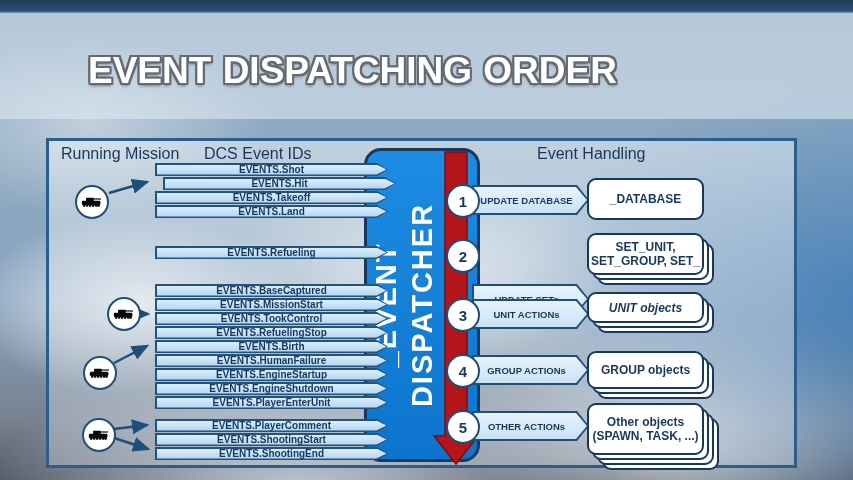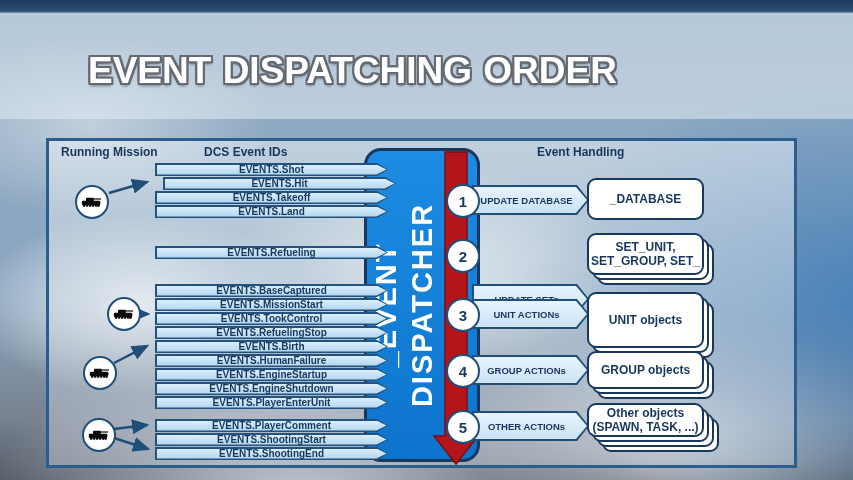--- a/index.html
+++ b/index.html
@@ -17,21 +17,21 @@
   }
   .title-band{position:absolute;left:0;top:13px;width:100%;height:106px;
     background:rgba(228,236,244,.55);}
   .slide-title{position:absolute;left:88px;top:50px;font-size:37px;font-weight:bold;
     color:#fff;letter-spacing:0px;word-spacing:1px;white-space:nowrap;
     text-shadow:-2px -2px 0 #656a72,2px -2px 0 #656a72,-2px 2px 0 #656a72,2px 2px 0 #656a72,
                  0 -2px 0 #656a72,0 2px 0 #656a72,-2px 0 0 #656a72,2px 0 0 #656a72,0 3px 3px rgba(40,40,50,.5);}
   .panel{position:absolute;left:46px;top:138px;width:751px;height:330px;
     border:3px solid #2b5d8e;background:linear-gradient(180deg,rgba(240,246,250,.5),rgba(190,200,212,.42));
     box-sizing:border-box;}
-  .col-header{position:absolute;font-size:12px;font-weight:bold;color:#17375d;white-space:nowrap;}
+  .col-header{position:absolute;font-size:16px;font-weight:normal;color:#17375d;white-space:nowrap;}
   
   .dispatcher{position:absolute;left:364px;top:148px;width:116px;height:314px;border-radius:17px;
     border:3px solid #17375d;box-sizing:border-box;
     background:linear-gradient(180deg,#1d8ce2,#0d74cd);}
   .disp-label{position:absolute;left:362px;top:150px;width:84px;height:310px;
     display:flex;align-items:center;justify-content:center;}
   .disp-label .rot{transform:rotate(-90deg);width:310px;text-align:center;
     color:#fff;font-weight:bold;font-size:29px;line-height:36px;letter-spacing:2px;white-space:nowrap;}
   
   .evt{position:absolute;left:155px;width:233px;height:13px;
@@ -186,35 +186,35 @@
       </div>
   </div>
   <div class="stack" style="top:233px;height:42px;">
     <div class="layer o2"></div>
     <div class="layer o1"></div>
     <div class="card">
       <span>SET_UNIT,</span>
       <span>SET_GROUP, SET_</span>
     </div>
   </div>
-  <div class="stack" style="top:292px;height:56px;">
+  <div class="stack" style="top:292px;height:31px;font-style:italic;">
     <div class="layer o2"></div>
     <div class="layer o1"></div>
     <div class="card">
         <span>UNIT objects</span>
       </div>
   </div>
   <div class="stack" style="top:351px;height:38px;">
     <div class="layer o2"></div>
     <div class="layer o1"></div>
     <div class="card">
         <span>GROUP objects</span>
       </div>
   </div>
-  <div class="stack" style="top:403px;height:34px;">
+  <div class="stack" style="top:403px;height:52px;">
     <div class="layer o3"></div>
     <div class="layer o2"></div>
     <div class="layer o1"></div>
     <div class="card">
       <span>Other objects</span>
       <span>(SPAWN, TASK, ...)</span>
     </div>
   </div>
 
   <div class="unit-badge" style="left:75px;top:185px;">

